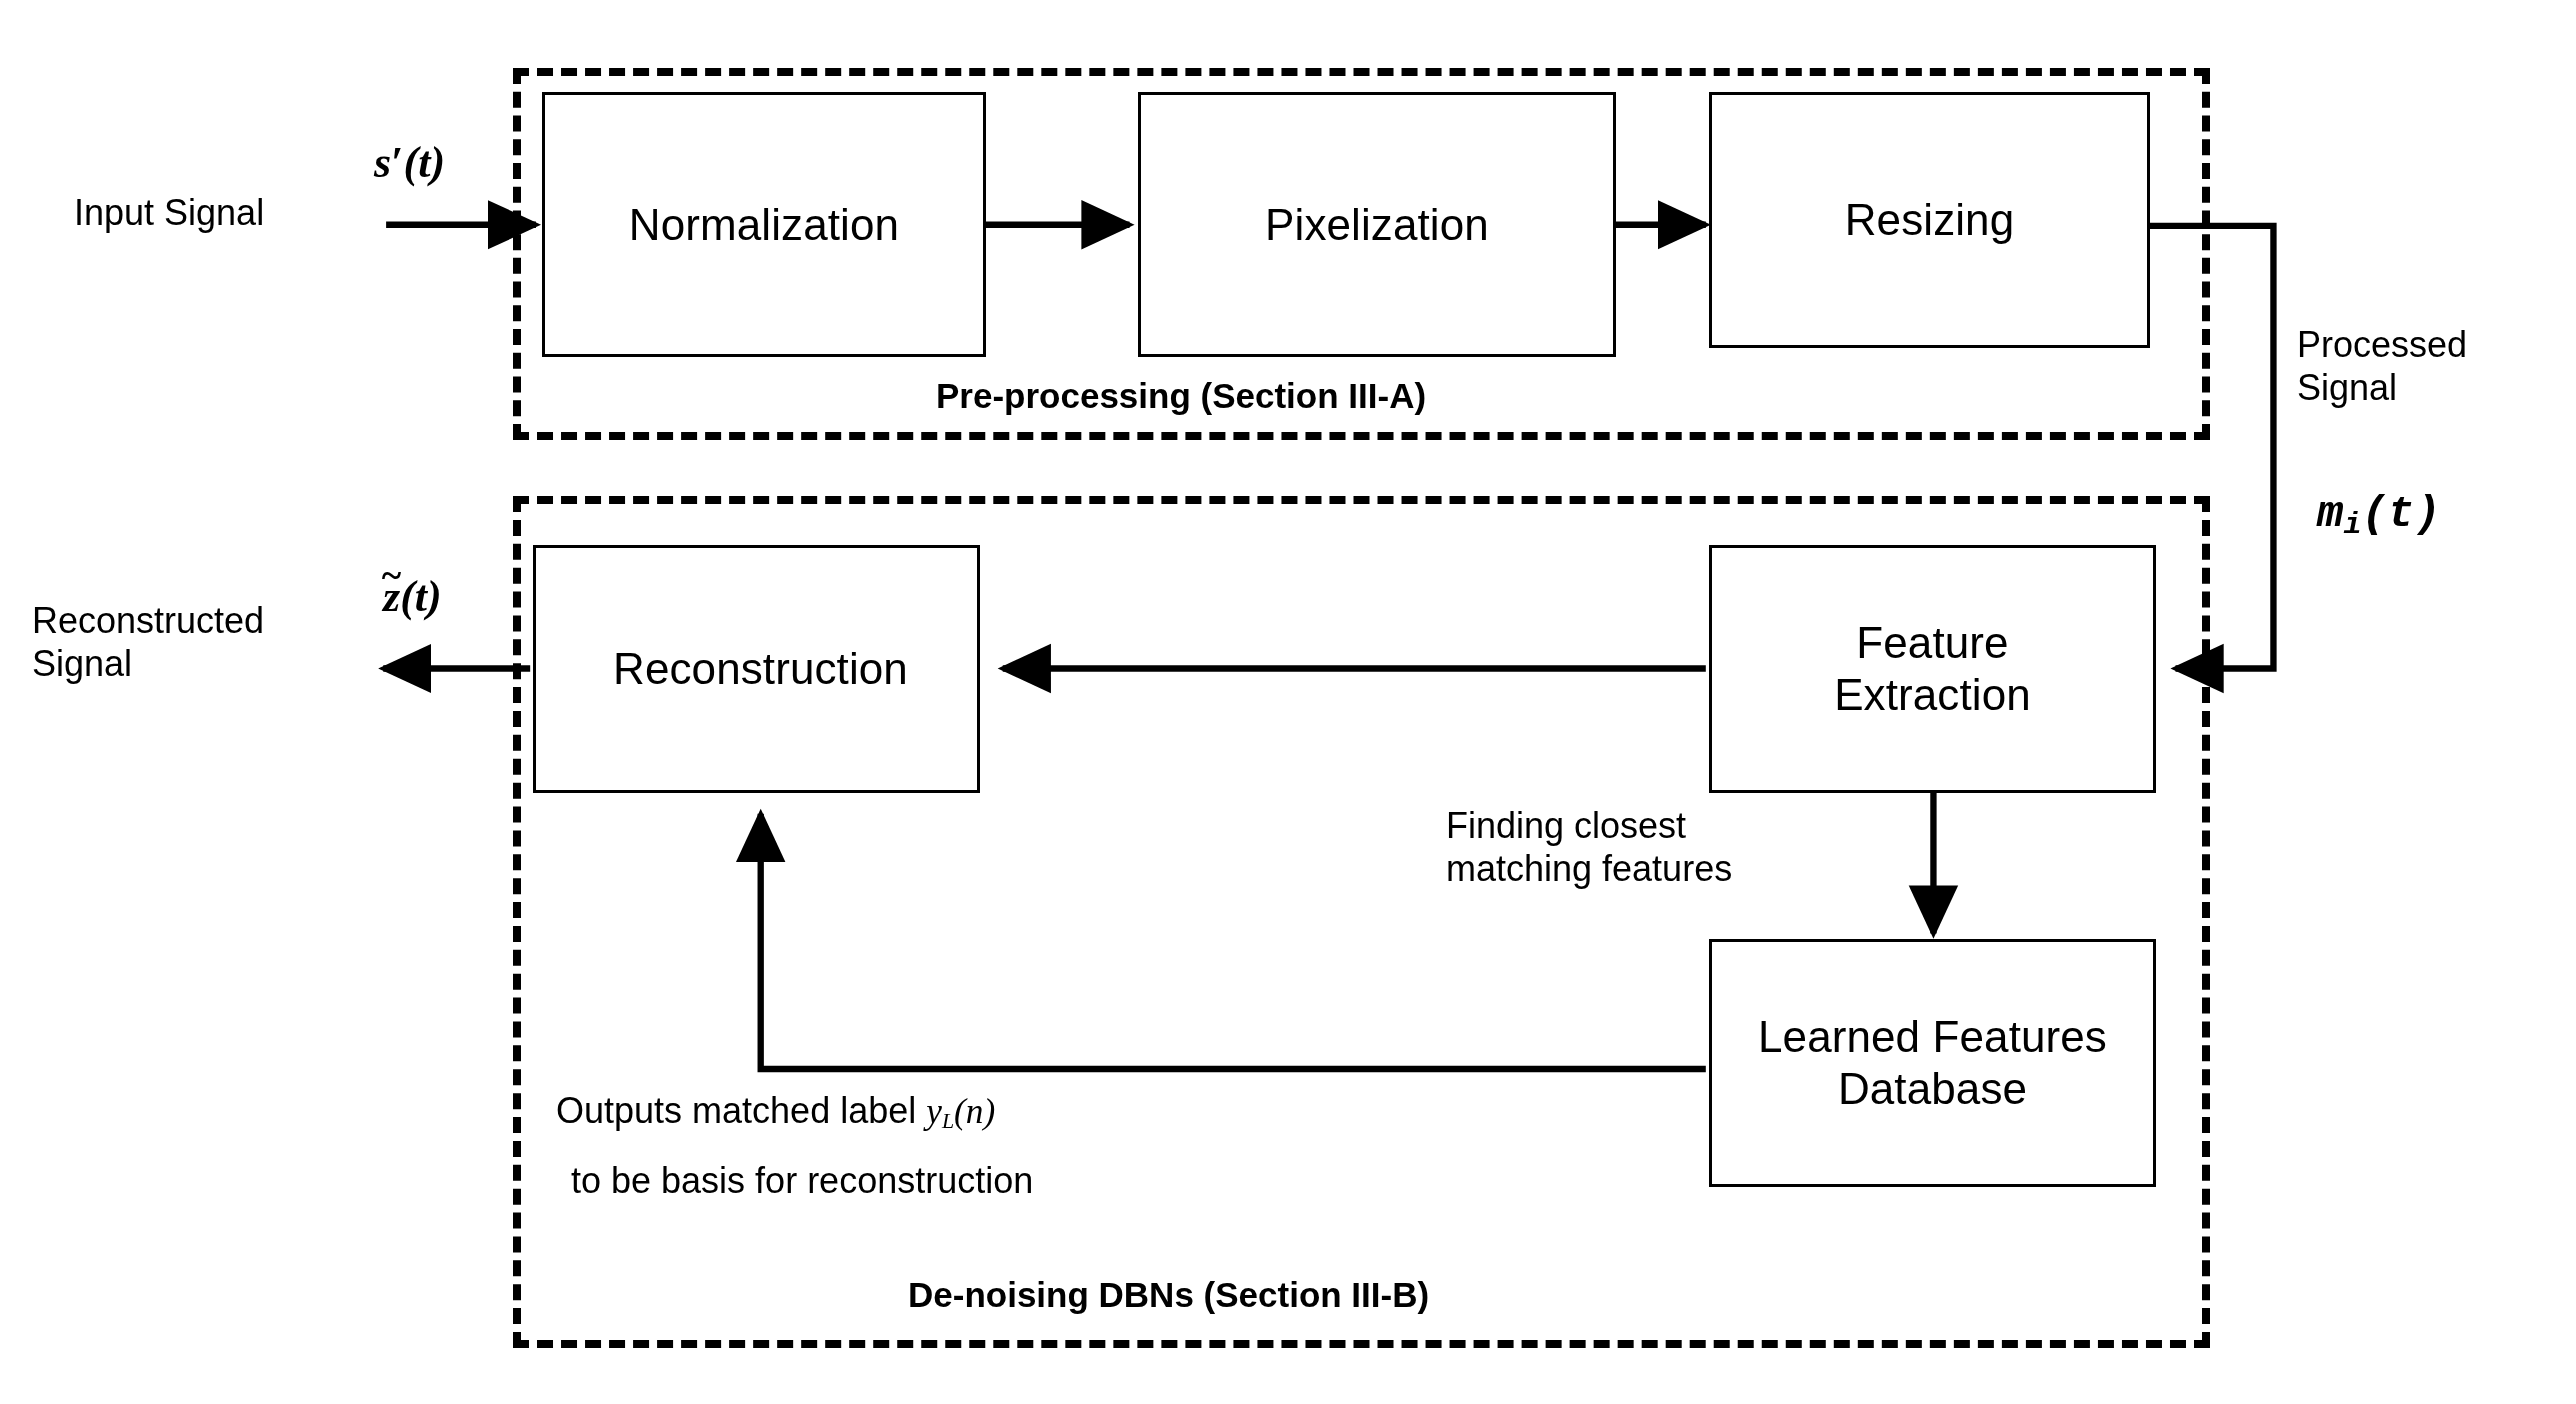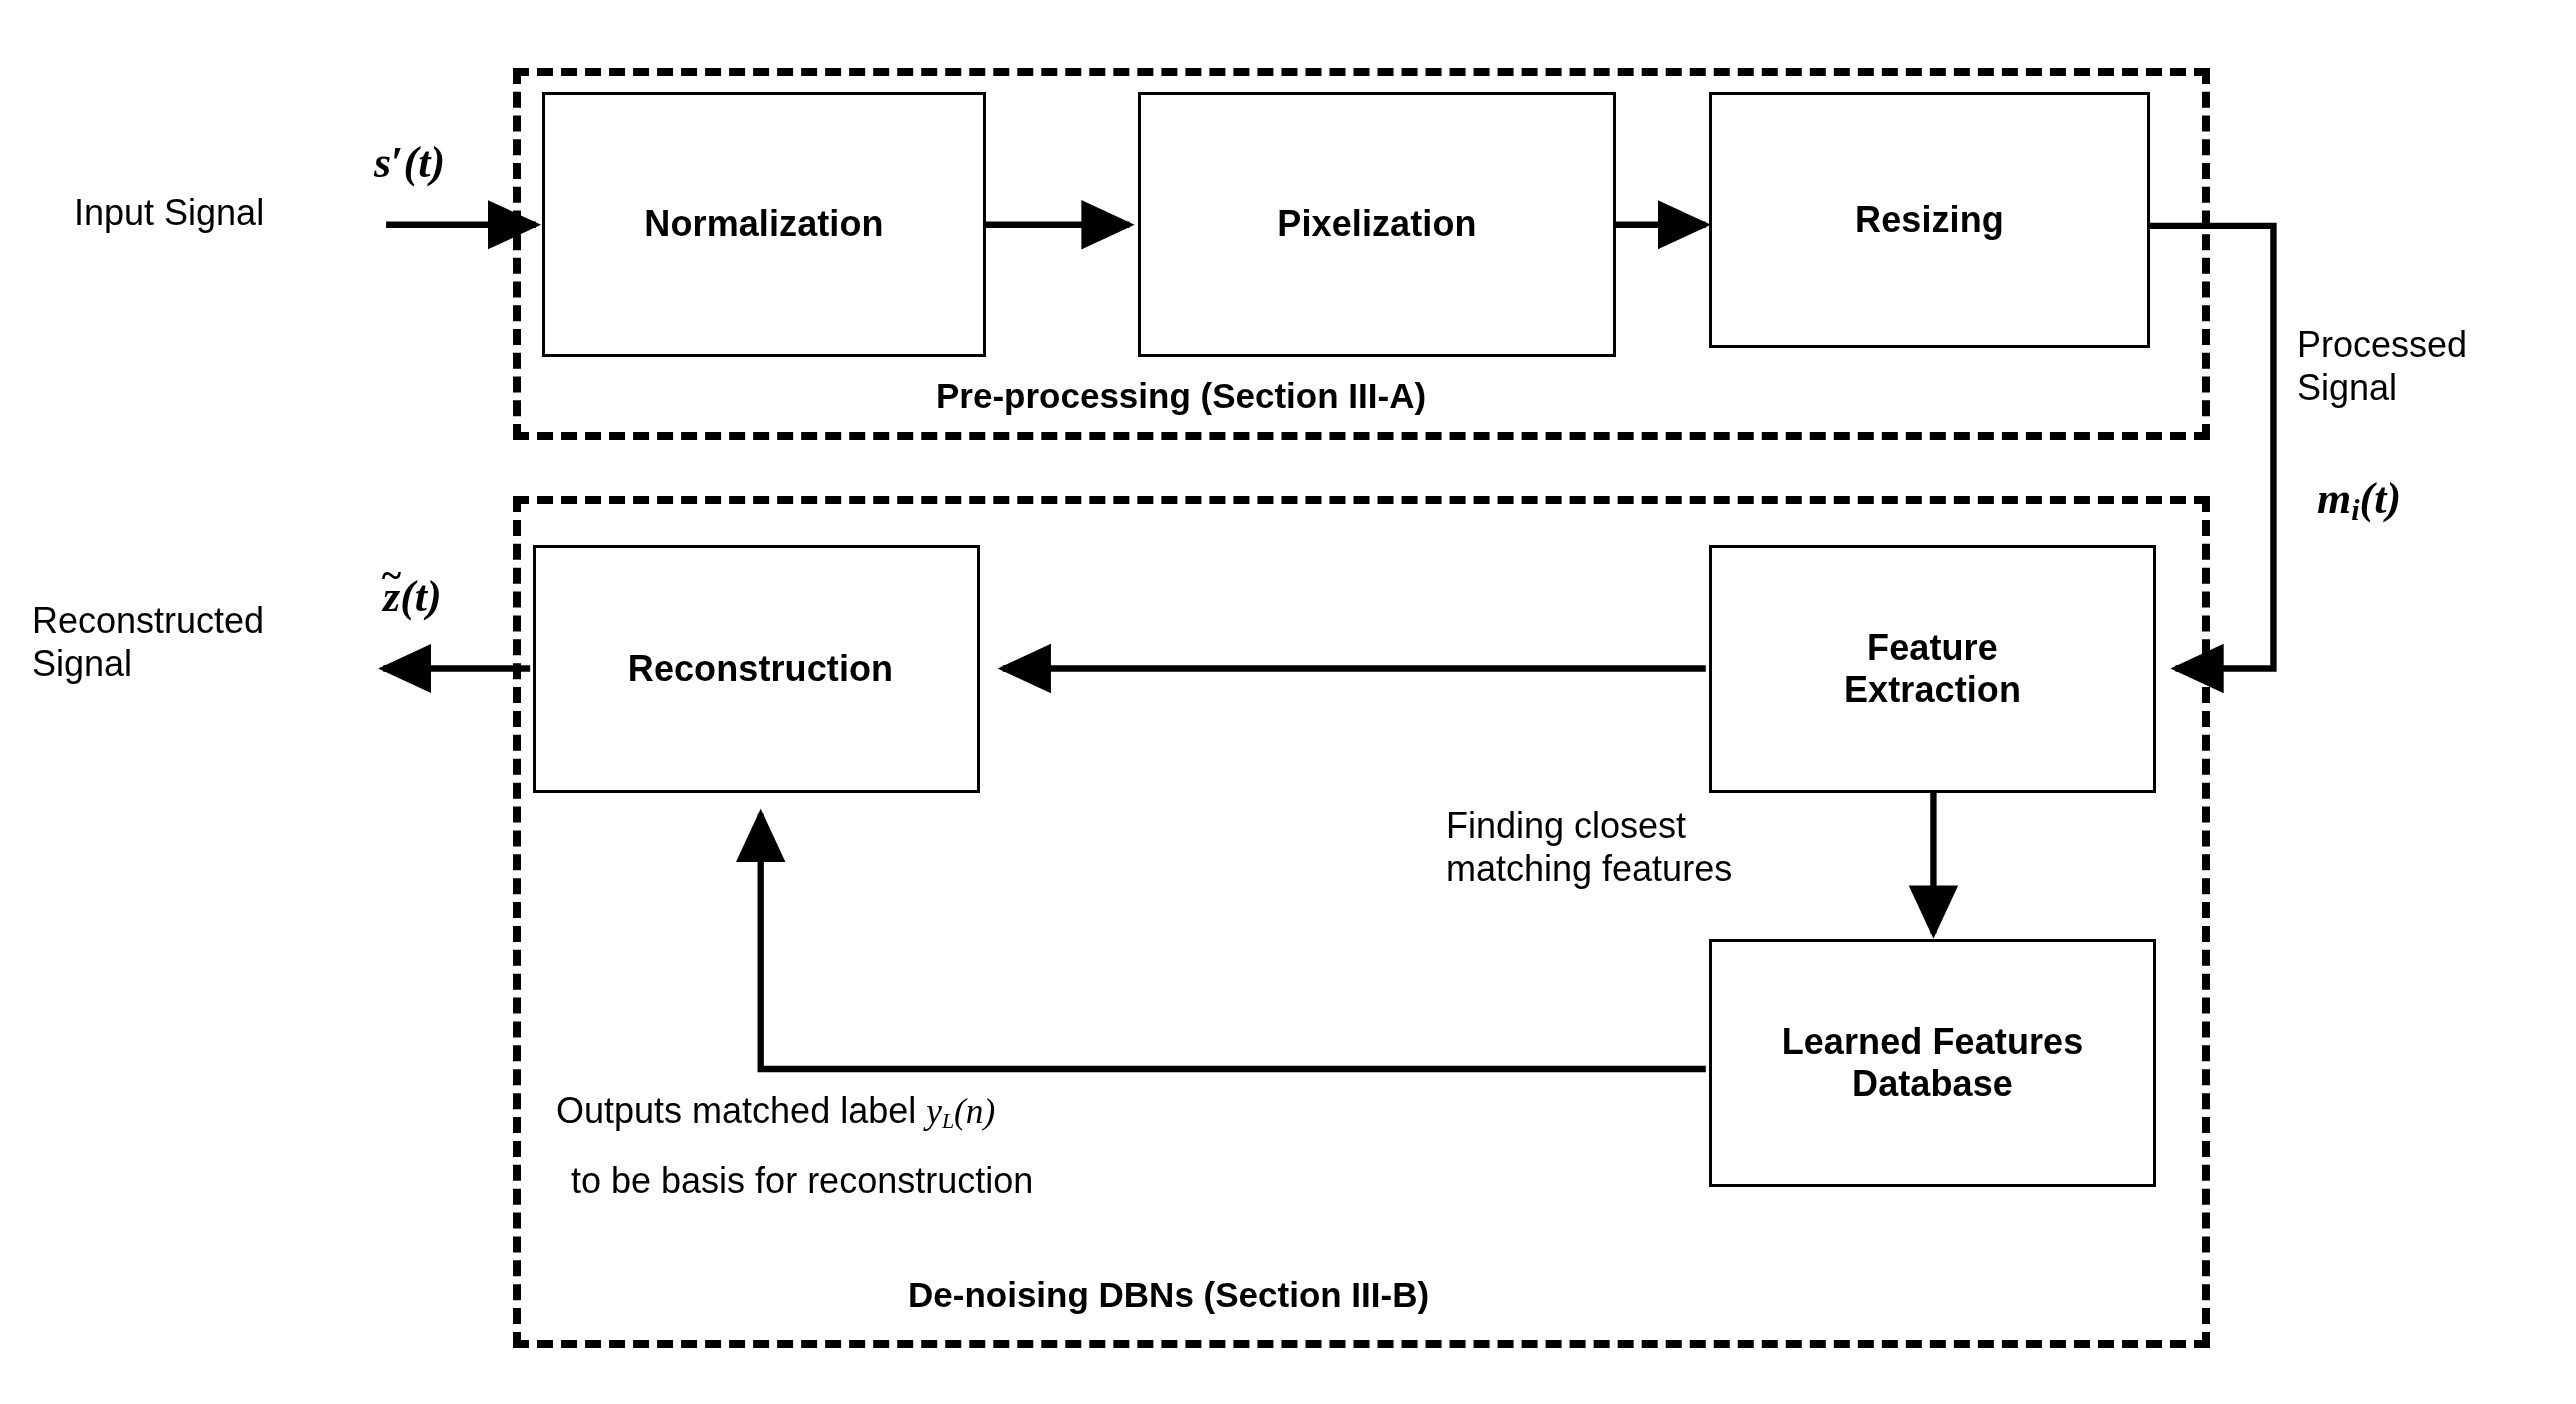--- a/index.html
+++ b/index.html
@@ -21,24 +21,24 @@
   
   .pbox{
     position:absolute;
     border:3.5px solid #000000;
     box-sizing:border-box;
     background:#ffffff;
     display:flex;
     align-items:center;
     justify-content:center;
     text-align:center;
-    font-size:36px;
+    font-size:44px;
     line-height:1.18;
     letter-spacing:0.1px;
-    font-weight:700;
+    font-weight:400;
   }
   .plain{
     position:absolute;
     font-size:36px;
     line-height:1.2;
     white-space:pre-line;
     font-weight:400;
   }
   .region-label{
     position:absolute;
@@ -147,21 +147,21 @@
   <div class="plain" style="left:32px;top:599px;">Reconstructed
 Signal</div>
 
   <div class="math" style="left:383px;top:571px;">
     <span class="tilde-wrap"><span class="tld">~</span><span>z</span></span><span>(t)</span>
   </div>
 
   <div class="plain" style="left:2297px;top:323px;">Processed
 Signal</div>
 
-  <div class="math" style="left:2317px;top:473px;">
+  <div class="math" style="left:2317px;top:489px;font-family:Liberation Mono, monospace;">
     <span>m</span><span class="sub">i</span><span>(t)</span>
   </div>
 
   <div class="plain" style="left:1446px;top:804px;text-align:left;">Finding closest
 matching features</div>
 
   <div class="plain" style="left:556px;top:1089px;white-space:nowrap;">
     <div style="display:block;">
       <span>Outputs matched label </span><span class="inline-math"><span>y</span><span class="sub">L</span><span>(n)</span></span>
     </div>

